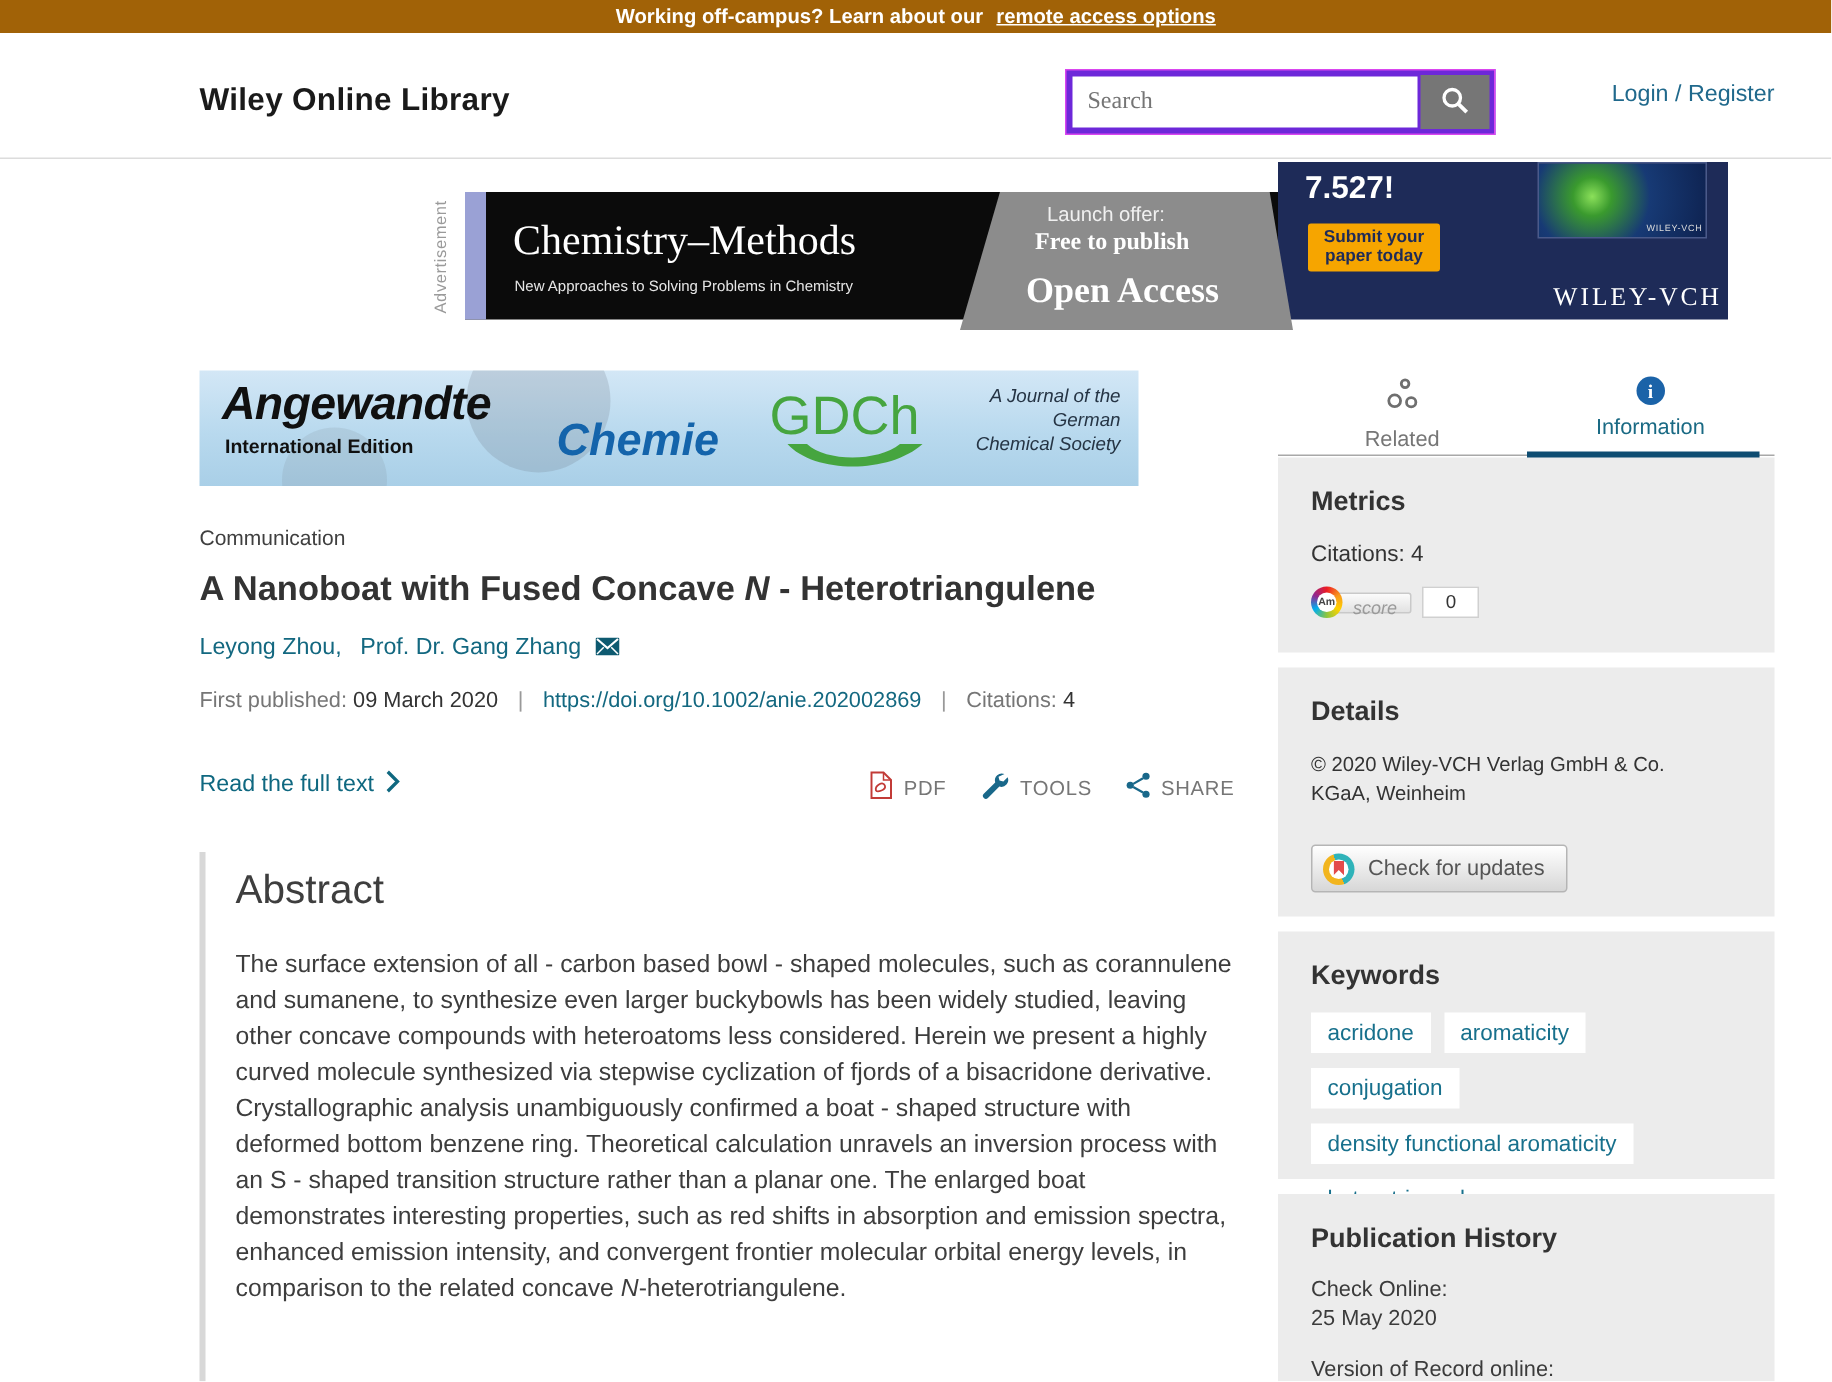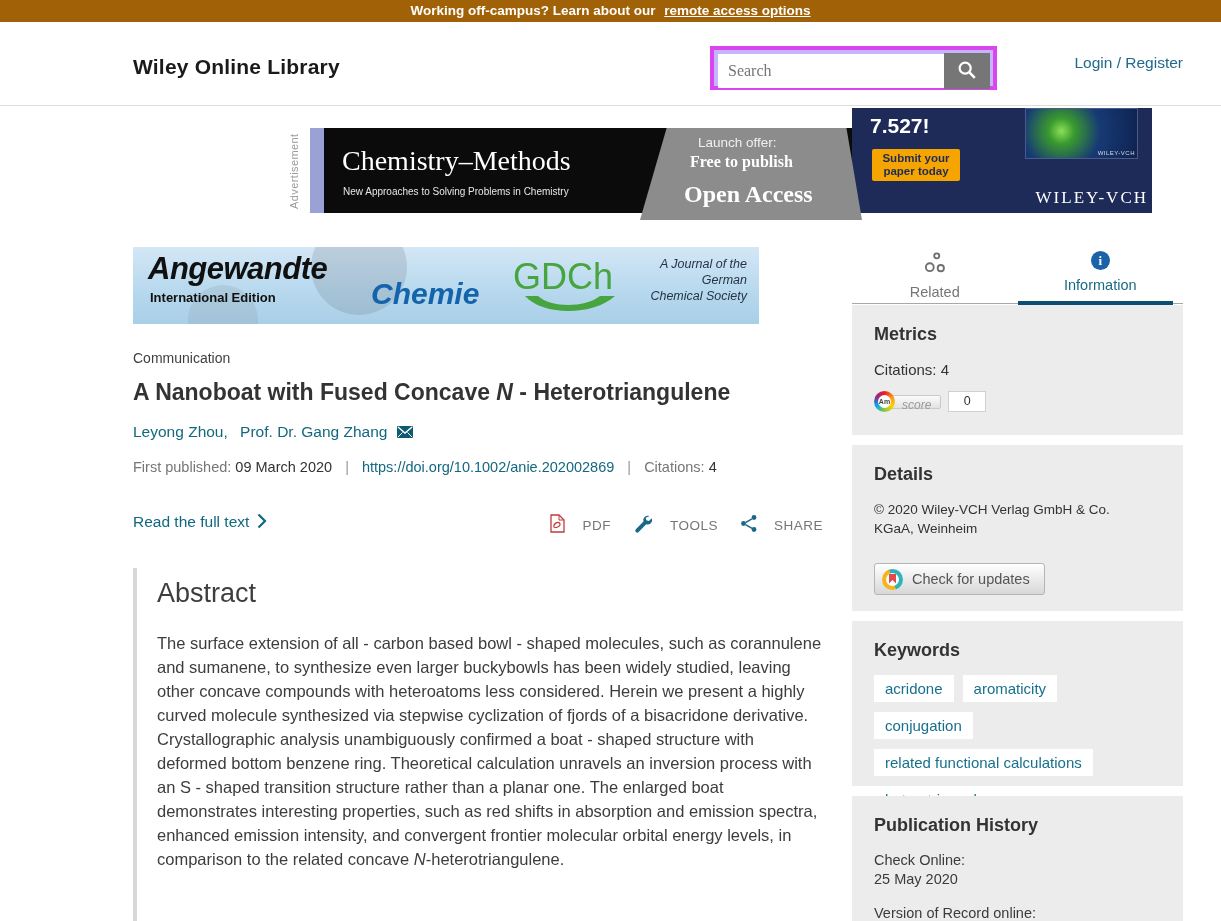--- a/index.html
+++ b/index.html
@@ -11,21 +11,21 @@
   .top-banner { position:absolute; top:0; left:0; width:100%; height:22px; background:#a16207;
                 color:#fff; font-size:13.5px; font-weight:bold; line-height:22px; text-align:center; }
   .top-banner .lnk { text-decoration:underline; cursor:pointer; margin-left:5px; }
 
   
   .header { position:absolute; top:22px; left:0; width:100%; height:84px; background:#fff;
             border-bottom:1px solid #dcdcdc; }
   .logo { position:absolute; left:133px; top:33px; font-size:21px; font-weight:bold; color:#1a1a1a;
           letter-spacing:.2px; cursor:pointer; }
   .search-box { position:absolute; left:710px; top:24px; width:287px; height:44px;
-                border:4px solid #d946ef; background:#c4b5fd; padding:3px; }
+                border:1px solid #d946ef; background:#6d28d9; padding:3px; }
   .search-input { position:absolute; left:4px; top:4px; width:230px; height:34px; border:none; outline:none;
                   font-family:"Liberation Serif", serif; font-size:16px; color:#777; padding-left:10px; }
   .search-btn { position:absolute; right:3px; top:3px; width:46px; height:36px; background:#767676;
                 display:flex; align-items:center; justify-content:center; cursor:pointer; border:none; }
   .login { position:absolute; right:38px; top:32px; font-size:15.5px; color:#20698c; cursor:pointer; }
 
   
   .ad-label { position:absolute; left:288px; top:129px; height:85px; font-size:11px; color:#9a9a9a;
               writing-mode:vertical-rl; transform:rotate(180deg); letter-spacing:.4px; text-align:center; }
   .ad-navy { position:absolute; left:852px; top:108px; width:300px; height:105px; background:#1e2b58; z-index:1; cursor:pointer; }
@@ -76,21 +76,21 @@
   .authors .author { cursor:pointer; margin-right:8px; }
   .mail-icon { display:inline-block; vertical-align:-1px; margin-left:2px; cursor:pointer; }
   .pubrow { position:absolute; left:133px; top:459px; font-size:14.5px; color:#333; }
   .pubrow .lbl { color:#767676; }
   .pubrow .sep { color:#999; margin:0 9px; }
   .pubrow .doi { color:#136880; cursor:pointer; }
   .readrow { position:absolute; left:133px; top:513px; font-size:15.5px; color:#0f6880; cursor:pointer; }
   .readrow svg { margin-left:8px; vertical-align:-2px; }
   .actions { position:absolute; left:595px; top:513px; width:228px; display:flex; align-items:center;
              justify-content:flex-end; gap:22px; }
-  .action { display:flex; align-items:center; gap:17px; font-size:13.5px; color:#767676;
+  .action { display:flex; align-items:center; gap:7px; font-size:13.5px; color:#767676;
             letter-spacing:.5px; cursor:pointer; }
 
   
   .abstract { position:absolute; left:133px; top:568px; width:692px; height:353px;
               border-left:4px solid #d8d8d8; padding:10px 0 0 20px; }
   .abstract-heading { font-size:27px; color:#3e3e3e; }
   .abstract-body { margin-top:22px; width:665px; font-size:16.5px; line-height:24px; color:#3d3d3d; }
   .abstract-body .it { font-style:italic; }
 
   
@@ -311,21 +311,21 @@
       <span>Check for updates</span>
     </button>
   </div>
 
   <div class="panel panel-keywords">
     <div class="panel-heading">Keywords</div>
     <div class="tags">
       <span class="tag">acridone</span>
       <span class="tag">aromaticity</span>
       <span class="tag">conjugation</span>
-      <span class="tag">related functional calculations</span>
+      <span class="tag">density functional aromaticity</span>
       <span class="tag">heterotriangulene</span>
     </div>
   </div>
 
   <div class="panel panel-pubhistory">
     <div class="panel-heading">Publication History</div>
     <div class="ph-label">Check Online:</div>
     <div class="ph-date">25 May 2020</div>
     <div class="ph-label">Version of Record online:</div>
 

